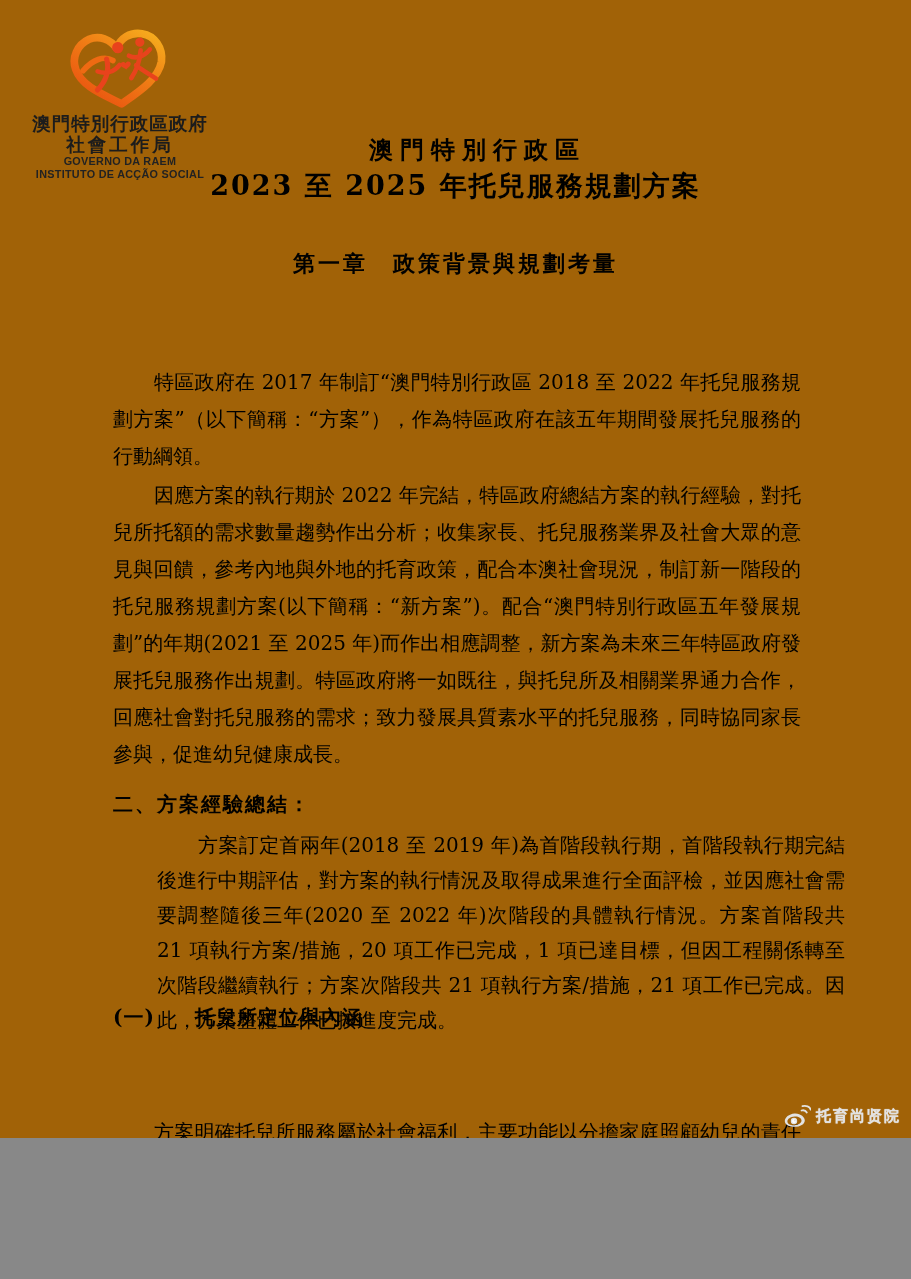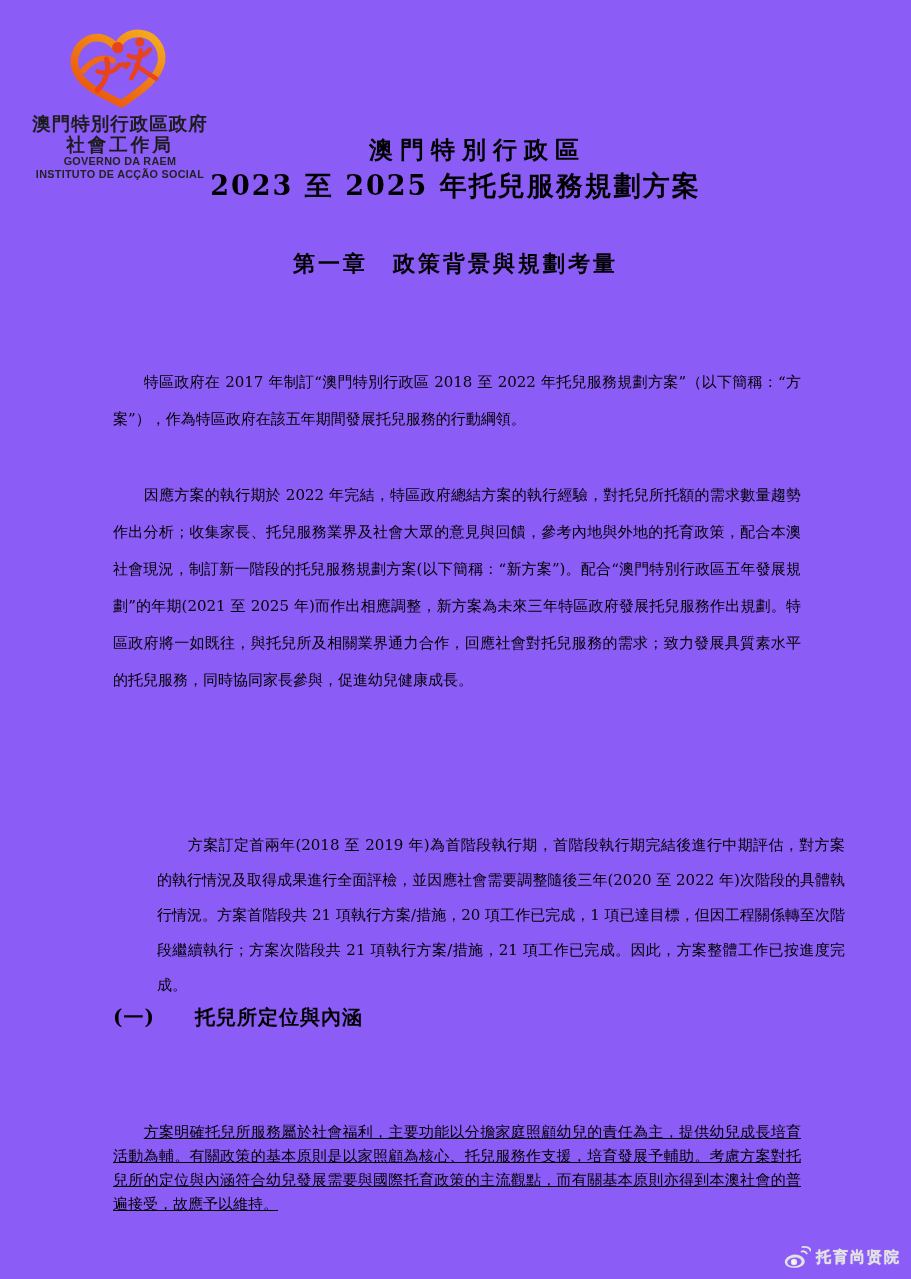--- a/index.html
+++ b/index.html
@@ -1,21 +1,21 @@
 <!DOCTYPE html>
 <html><head>
 <meta charset="utf-8">
 <style>
   html, body { margin: 0; padding: 0; background: #888; }
   .page {
     position: relative;
     width: 911px;
-    height: 1279px;
+    height: 1138px;
     margin: 0 auto;
-    background: #8b5cf6;
+    background: #a16207;
     overflow: hidden;
     color: #000;
     font-family: "DejaVu Serif", "Liberation Serif", serif;
   }
 
   
   .logo-block {
     position: absolute;
     left: 28px;
     top: 26px;
@@ -68,21 +68,21 @@
     font-size: 22px;
     font-weight: 700;
     letter-spacing: 3px;
   }
 
   
   .body-text {
     position: absolute;
     left: 113px;
     width: 688px;
-    font-size: 15px;
+    font-size: 20px;
     line-height: 37px;
     text-align: justify;
   }
   .indent { text-indent: 2.05em; }
   .sec-heading {
     position: absolute;
     left: 113px;
     width: 688px;
     font-size: 20px;
     font-weight: 700;
@@ -140,20 +140,21 @@
     <div class="org-pt">INSTITUTO DE ACÇÃO SOCIAL</div>
   </div>
 
   <div class="doc-title-1">澳門特別行政區</div>
   <div class="doc-title-2">2023 至 2025 年托兒服務規劃方案</div>
   <div class="chapter-title">第一章　政策背景與規劃考量</div>
 
   <div class="body-text indent" style="top:364px;">特區政府在 2017 年制訂“澳門特別行政區 2018 至 2022 年托兒服務規劃方案”（以下簡稱：“方案”），作為特區政府在該五年期間發展托兒服務的行動綱領。</div>
   <div class="body-text indent" style="top:477px;">因應方案的執行期於 2022 年完結，特區政府總結方案的執行經驗，對托兒所托額的需求數量趨勢作出分析；收集家長、托兒服務業界及社會大眾的意見與回饋，參考內地與外地的托育政策，配合本澳社會現況，制訂新一階段的托兒服務規劃方案(以下簡稱：“新方案”)。配合“澳門特別行政區五年發展規劃”的年期(2021 至 2025 年)而作出相應調整，新方案為未來三年特區政府發展托兒服務作出規劃。特區政府將一如既往，與托兒所及相關業界通力合作，回應社會對托兒服務的需求；致力發展具質素水平的托兒服務，同時協同家長參與，促進幼兒健康成長。</div>
 
+  <div class="sec-heading" style="top:791px;">二、方案經驗總結：</div>
   <div class="body-text indent" style="top:828px; line-height:35px;margin-left:44px;">方案訂定首兩年(2018 至 2019 年)為首階段執行期，首階段執行期完結後進行中期評估，對方案的執行情況及取得成果進行全面評檢，並因應社會需要調整隨後三年(2020 至 2022 年)次階段的具體執行情況。方案首階段共 21 項執行方案/措施，20 項工作已完成，1 項已達目標，但因工程關係轉至次階段繼續執行；方案次階段共 21 項執行方案/措施，21 項工作已完成。因此，方案整體工作已按進度完成。</div>
 
   <div class="sec-heading" style="top:1004px; letter-spacing:1px;">
     <span>(一)</span><span class="sub-heading-title">托兒所定位與內涵</span>
   </div>
   <div class="body-text indent" style="top:1120px; line-height:24px;text-decoration:underline;">方案明確托兒所服務屬於社會福利，主要功能以分擔家庭照顧幼兒的責任為主，提供幼兒成長培育活動為輔。有關政策的基本原則是以家照顧為核心、托兒服務作支援，培育發展予輔助。考慮方案對托兒所的定位與內涵符合幼兒發展需要與國際托育政策的主流觀點，而有關基本原則亦得到本澳社會的普遍接受，故應予以維持。</div>
 
   <div class="watermark">
     <svg width="28" height="24" viewBox="0 0 28 24" xmlns="http://www.w3.org/2000/svg">
       <path d="M11.5 9.5 C6 10 1.8 13.4 1.8 17 c0 3.6 4.4 5.8 9.7 5.8 c5.6 0 10.3-2.7 10.3-6.4 c0-3.2-4.2-7.3-10.3-6.9 Z M11.6 21.2 c-3.9 0.3-7.2-1.3-7.2-3.7 c0-2.4 3.2-4.6 7.1-4.9 c4-0.3 7 1.5 7 3.9 c0 2.4-3 4.4-6.9 4.7 Z" fill="#e2e2e2"></path>

